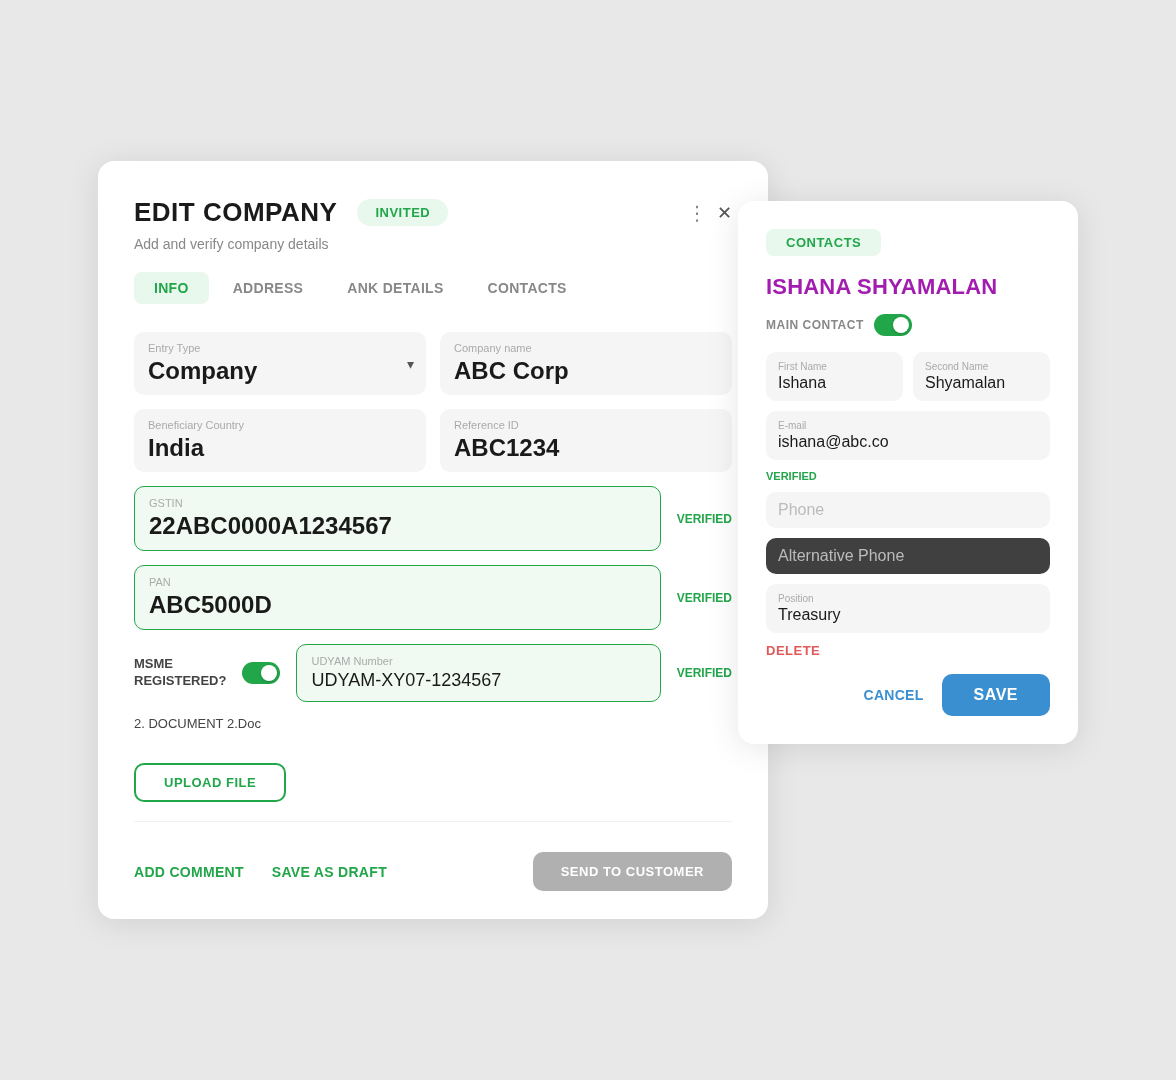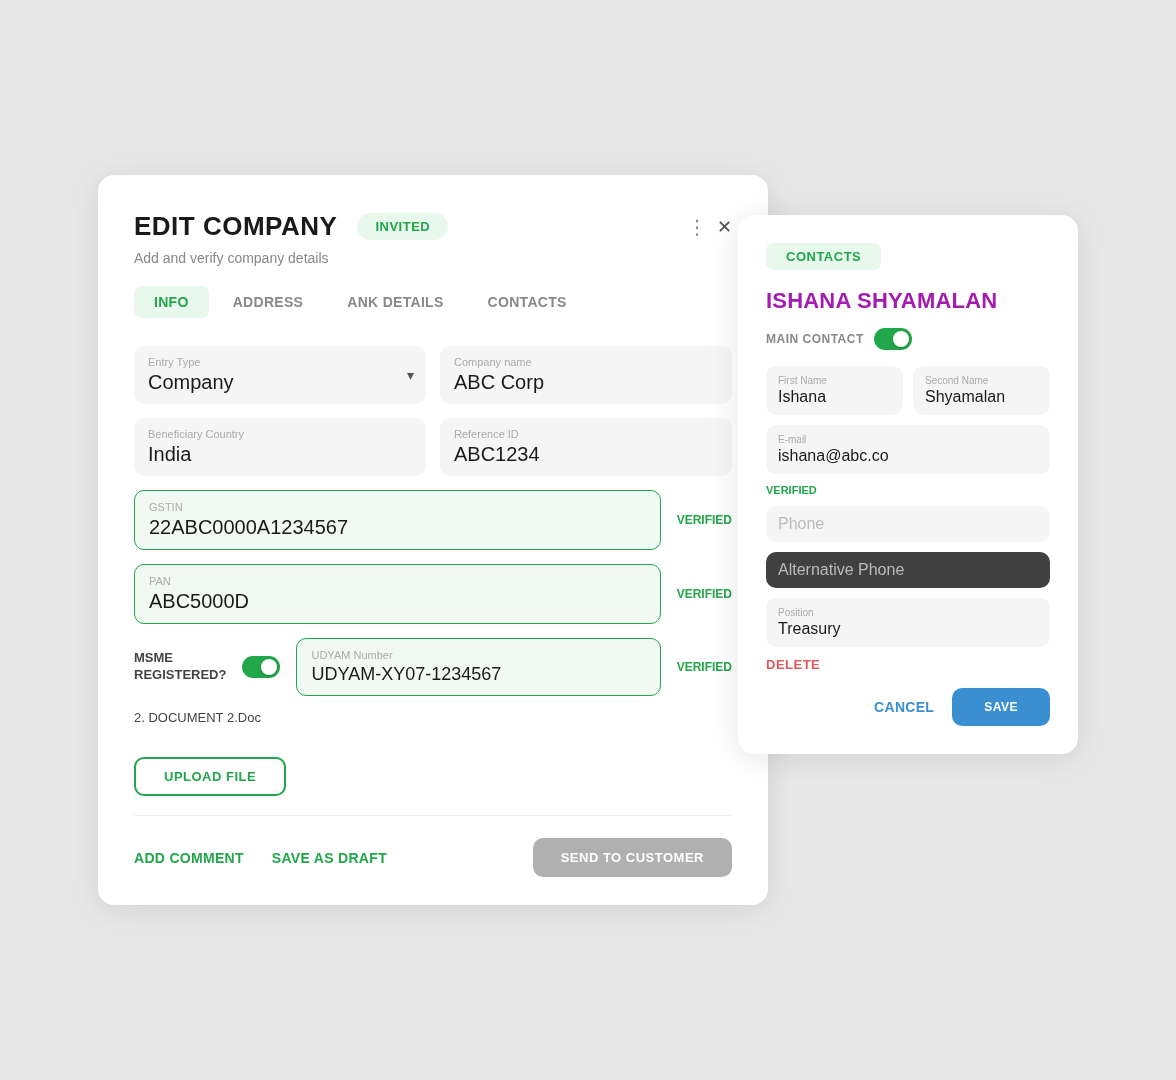--- a/index.html
+++ b/index.html
@@ -122,22 +122,22 @@
       font-weight: 500;
       margin-bottom: 3px;
       display: block;
     }
     .field-value {
       font-size: 18px;
       color: #1a1a1a;
       font-weight: 500;
     }
     .field-value.large {
-      font-size: 20px;
-      font-weight: 400;
+      font-size: 24px;
+      font-weight: 700;
     }
     .dropdown-arrow {
       position: absolute;
       right: 12px;
       top: 50%;
       transform: translateY(-50%);
       color: #555;
       font-size: 14px;
     }
 
@@ -210,21 +210,21 @@
       letter-spacing: 0.5px;
       margin-top: 10px;
     }
 
     
     .bottom-actions {
       display: flex;
       align-items: center;
       gap: 28px;
       margin-top: 19px;
-      padding-top: 22px;
+      padding-top: 30px;
       border-top: 1px solid #f0f0f0;
     }
     .action-link {
       font-size: 14px;
       font-weight: 700;
       color: #22a64a;
       cursor: pointer;
       letter-spacing: 0.3px;
     }
     .send-btn {
@@ -355,21 +355,21 @@
       color: #3a8fd1;
       font-size: 14px;
       font-weight: 700;
       cursor: pointer;
       letter-spacing: 0.3px;
     }
     .save-btn {
       background: #3a8fd1;
       color: #fff;
       border: none;
-      font-size: 12px;
+      font-size: 16px;
       font-weight: 700;
       padding: 12px 32px;
       border-radius: 10px;
       cursor: pointer;
       letter-spacing: 0.5px;
     }
   </style>
 </head>
 <body>
 

